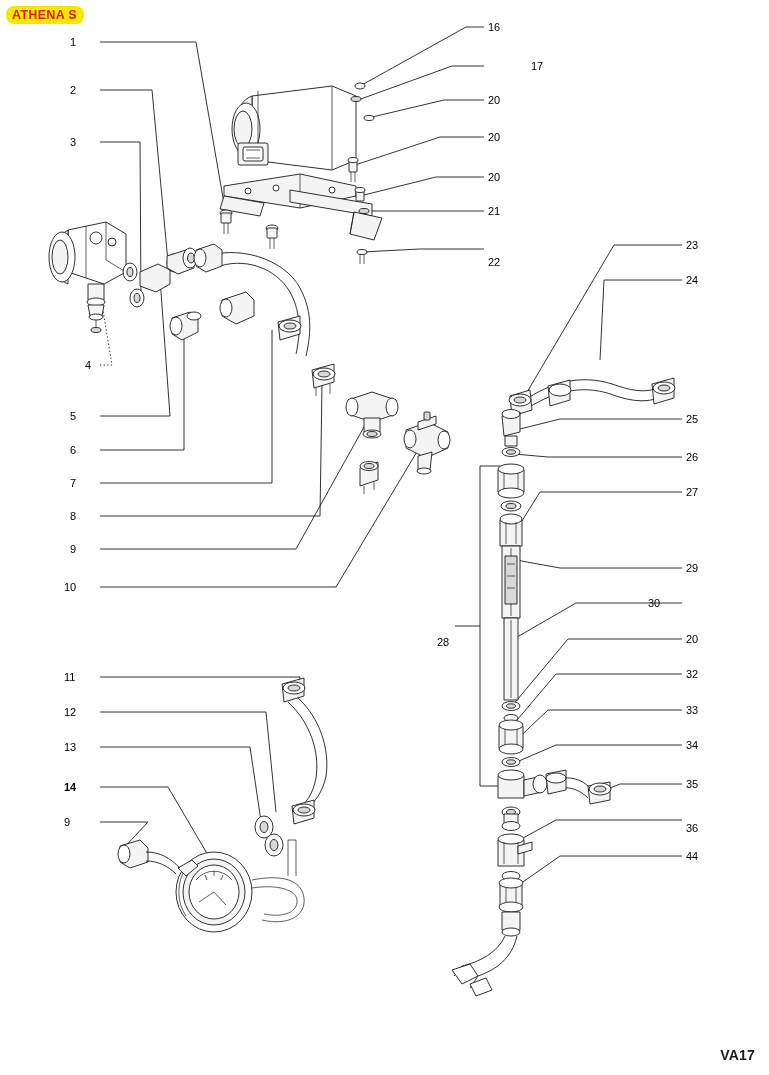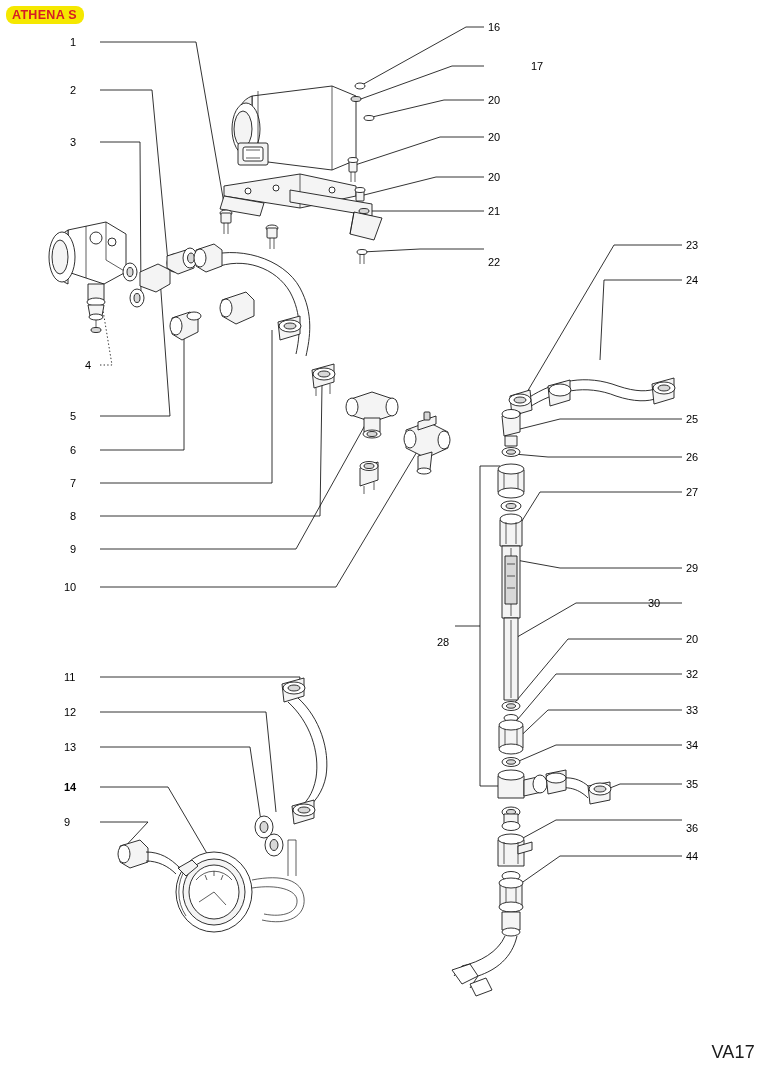--- a/index.html
+++ b/index.html
@@ -27,22 +27,22 @@
     font-weight: bold;
     letter-spacing: 0.3px;
     padding: 3px 7px 3px 6px;
     line-height: 12px;
     border-radius: 8px;
   }
   #sheet-code {
     position: absolute;
     right: 14px;
     bottom: 12px;
-    font-size: 18px;
-    font-weight: normal;
+    font-size: 14px;
+    font-weight: bold;
     color: #1a1a1a;
     letter-spacing: 0.2px;
   }
   .callout {
     position: absolute;
     font-size: 11px;
     color: #000000;
     line-height: 13px;
     white-space: nowrap;
   }

